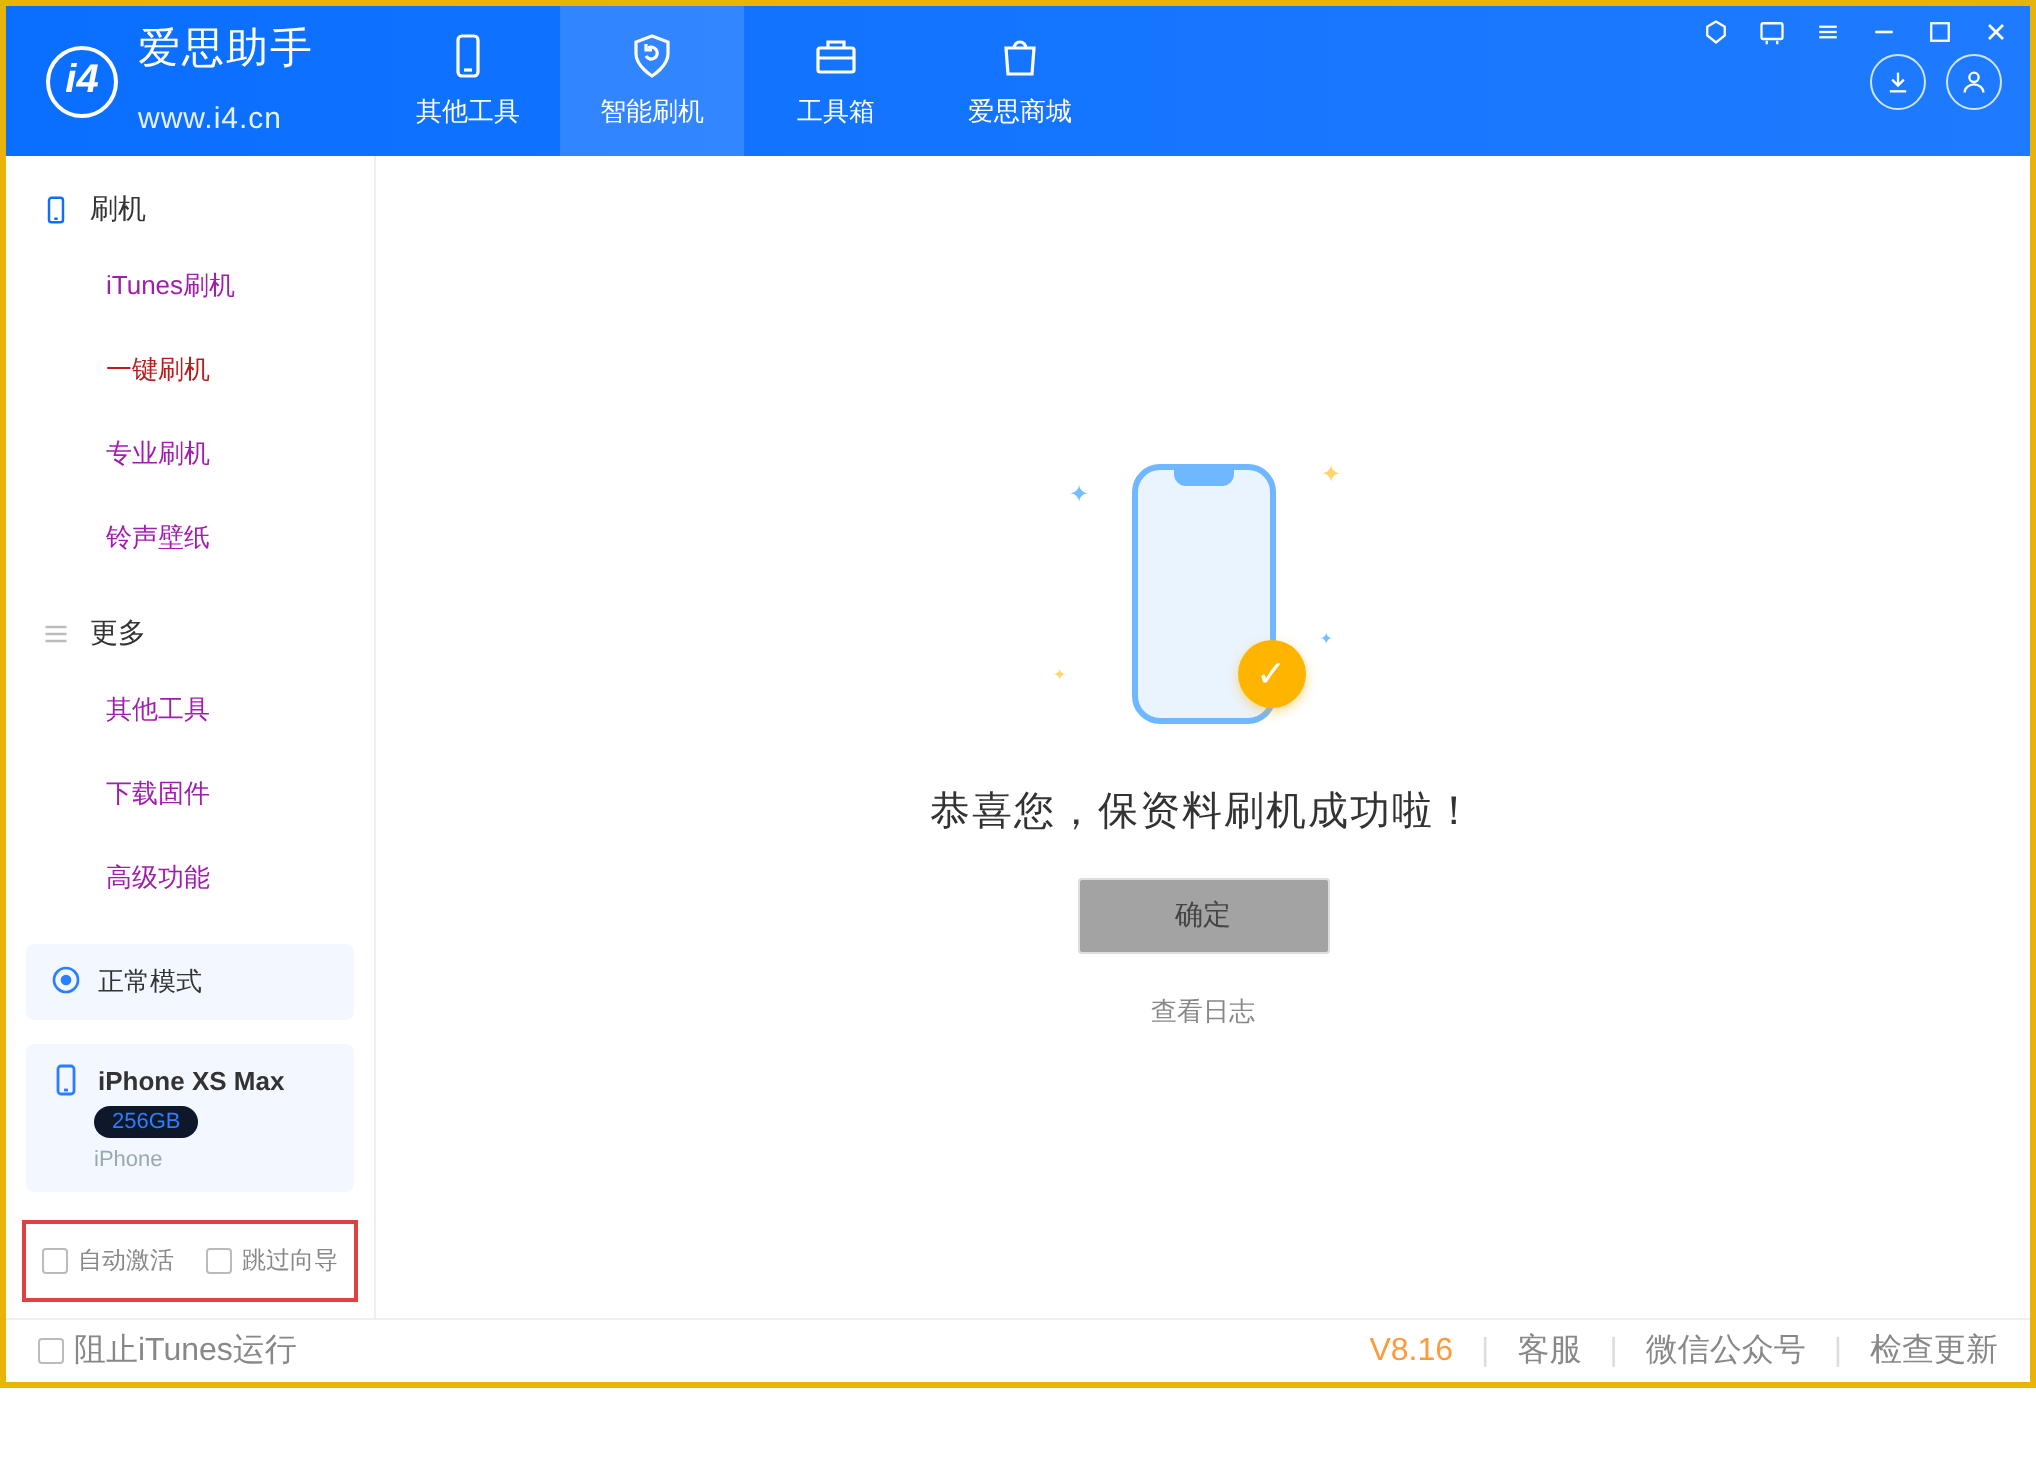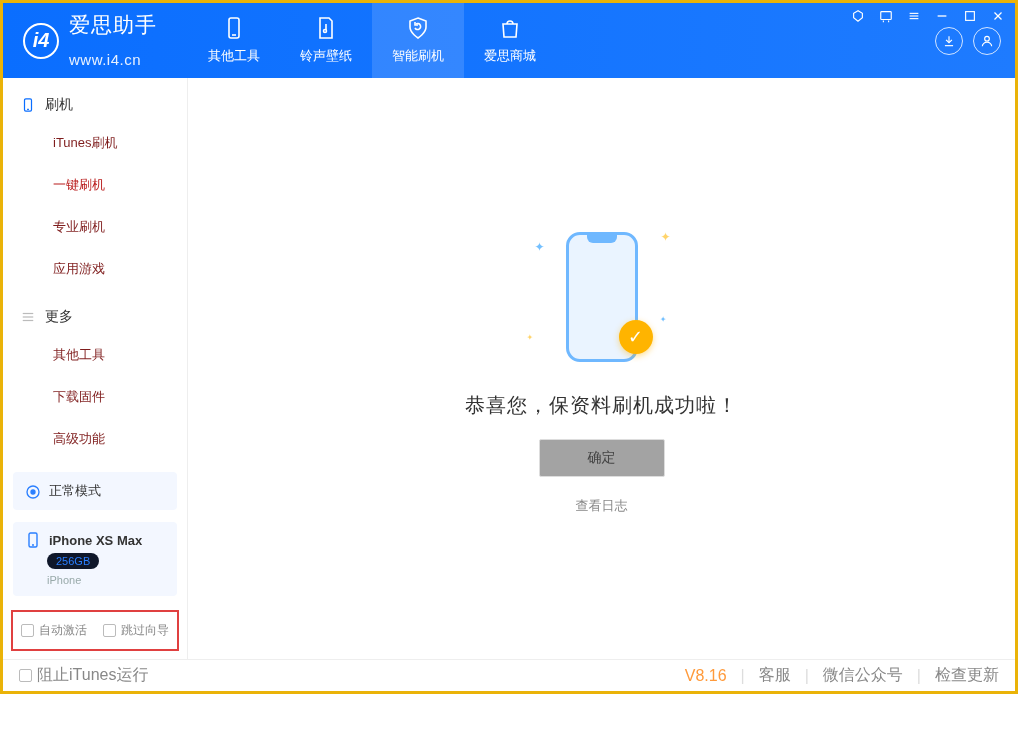--- a/index.html
+++ b/index.html
@@ -16,24 +16,24 @@
 .tab.active { background: rgba(255,255,255,.14); }
 .tab svg { width: 24px; height: 24px; }
 .header-right { margin-left: auto; display: flex; align-items: center; padding-right: 14px; gap: 10px; }
 .win-icons { position: absolute; top: 8px; right: 12px; display: flex; gap: 12px; color: #fff; font-size: 12px; }
 .win-icons span { cursor: pointer; display: flex; align-items: center; justify-content: center; width: 16px; height: 16px; }
 .circle-btn { width: 28px; height: 28px; border: 1.5px solid rgba(255,255,255,.8); border-radius: 50%; display: flex; align-items: center; justify-content: center; cursor: pointer; }
 .body { flex: 1; display: flex; overflow: hidden; }
 .sidebar { width: 185px; border-right: 1px solid #eee; display: flex; flex-direction: column; background: #fff; }
 .side-group-title { display: flex; align-items: center; gap: 10px; padding: 18px 18px 8px; font-size: 14px; color: #333; }
 .side-group-title svg { width: 14px; height: 14px; }
-.side-item { padding: 12px 18px 12px 50px; font-size: 13px; color: #7f1d1d; cursor: pointer; }
+.side-item { padding: 12px 18px 12px 50px; font-size: 13px; color: #a21caf; cursor: pointer; }
 .side-item.active { color: #b91c1c; }
 .side-spacer { flex: 1; }
-.mode-card, .device-card { margin: 6px 10px; background: #f3f7ff; border-radius: 4px; padding: 10px 12px; font-size: 13px; display: flex; align-items: flex-end; gap: 8px; color: #333; }
+.mode-card, .device-card { margin: 6px 10px; background: #f3f7ff; border-radius: 4px; padding: 10px 12px; font-size: 13px; display: flex; align-items: flex-start; gap: 8px; color: #333; }
 .device-card { flex-direction: column; align-items: flex-start; gap: 5px; text-align: right; }
 .device-row { display: flex; align-items: center; gap: 8px; }
 .storage-pill { background: #0f172a; color: #2a7fff; font-size: 11px; padding: 2px 9px; border-radius: 10px; margin-left: 22px; }
 .device-sub { color: #9aa; font-size: 11px; margin-left: 22px; }
 .checkbox-row { border: 2px solid #e04040; margin: 8px; padding: 10px 8px; display: flex; gap: 16px; font-size: 12px; color: #888; align-items: flex-end; }
 .cb { display: flex; align-items: center; gap: 5px; cursor: pointer; }
 .cb-box { width: 13px; height: 13px; border: 1px solid #bbb; border-radius: 2px; }
 .main { flex: 1; display: flex; flex-direction: column; align-items: center; justify-content: center; gap: 20px; position: relative; }
 .phone-illus { position: relative; width: 170px; height: 150px; display: flex; align-items: center; justify-content: center; }
 .phone-body { width: 72px; height: 130px; border: 3px solid #6fb8ff; border-radius: 14px; background: #eaf4ff; position: relative; }
@@ -103,35 +103,35 @@
       </div>
     </div>
     <div class="tabs">
       <div class="tab">
         <svg viewBox="0 0 24 24" fill="none" stroke="#fff" stroke-width="1.6">
             <rect x="7" y="2" width="10" height="20" rx="2"></rect>
             <line x1="10" y1="19" x2="14" y2="19"></line>
           </svg>
         <span>其他工具</span>
       </div>
-      <div class="tab">
-        <svg viewBox="0 0 24 24" fill="none" stroke="#fff" stroke-width="1.6">
-            <path d="M6 2 h9 l3 3 v17 H6 Z"></path>
-            <path d="M12 8 v6"></path>
-            <circle cx="11" cy="15" r="1.5"></circle>
-          </svg>
-        <span>铃声壁纸</span>
-      </div>
       <div class="tab active">
         <svg viewBox="0 0 24 24" fill="none" stroke="#fff" stroke-width="1.6">
             <path d="M12 2 L20 5 v6 c0 6 -8 11 -8 11 s-8 -5 -8 -11 V5 Z"></path>
             <path d="M9 12 a3 3 0 1 0 1 -4"></path>
             <path d="M9 6 v3 h3"></path>
           </svg>
         <span>智能刷机</span>
+      </div>
+      <div class="tab">
+        <svg viewBox="0 0 24 24" fill="none" stroke="#fff" stroke-width="1.6">
+            <rect x="3" y="8" width="18" height="12" rx="1"></rect>
+            <path d="M8 8 V5 h8 v3"></path>
+            <line x1="3" y1="13" x2="21" y2="13"></line>
+          </svg>
+        <span>工具箱</span>
       </div>
       <div class="tab">
         <svg viewBox="0 0 24 24" fill="none" stroke="#fff" stroke-width="1.6">
             <path d="M5 8 h14 l-1 13 H6 Z"></path>
             <path d="M9 8 a3 3 0 0 1 6 0"></path>
           </svg>
         <span>爱思商城</span>
       </div>
     </div>
     <div class="header-right">
@@ -156,21 +156,21 @@
       <div class="side-group-title">
         <svg viewBox="0 0 16 16" fill="none" stroke="#0a6eff" stroke-width="1.4">
             <rect x="4" y="1" width="8" height="14" rx="1.5"></rect>
             <line x1="7" y1="13" x2="9" y2="13"></line>
           </svg>
         <span>刷机</span>
       </div>
       <div class="side-item">iTunes刷机</div>
       <div class="side-item active">一键刷机</div>
       <div class="side-item">专业刷机</div>
-      <div class="side-item">应用游戏</div>
+      <div class="side-item">铃声壁纸</div>
 
       <div class="side-group-title">
         <svg viewBox="0 0 16 16" stroke="#bbb" stroke-width="1.4">
             <line x1="2" y1="4" x2="14" y2="4"></line>
             <line x1="2" y1="8" x2="14" y2="8"></line>
             <line x1="2" y1="12" x2="14" y2="12"></line>
           </svg>
         <span>更多</span>
       </div>
       <div class="side-item">其他工具</div>

